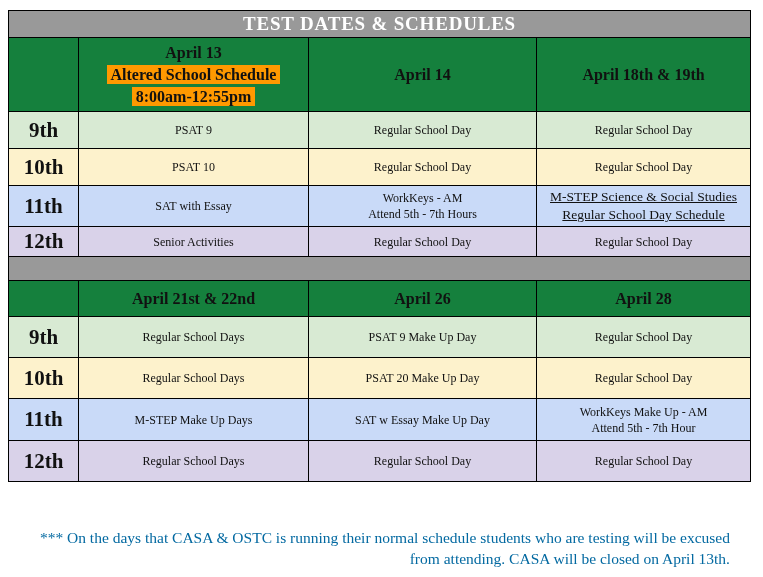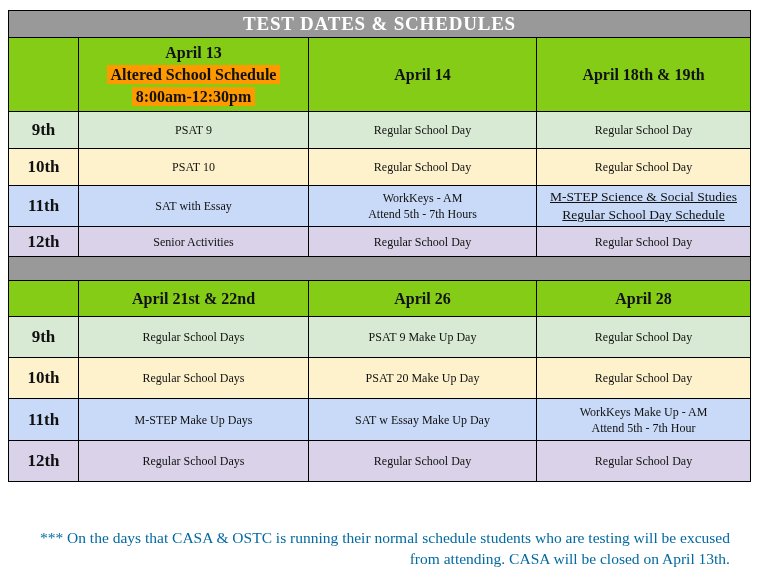--- a/index.html
+++ b/index.html
@@ -31,39 +31,39 @@
   tr.title-row td {
     background: var(--gray, #999);
     color: var(--title_text, #fff);
     font-weight: bold;
     font-size: 19px;
     letter-spacing: 0.8px;
     height: 24px;
     padding: 1px 12px;
   }
   tr.header-row td {
-    background: #84cc16;
+    background: #15803d;
     font-weight: bold;
     font-size: 16px;
   }
   tr.header-row-1 { height: 74px; }
   tr.header-row-2 { height: 36px; }
   .hline { line-height: 22px; }
   .hl {
     background: var(--orange, #ff9900);
     padding: 1px 4px;
   }
   tr.sep-row td {
     background: var(--gray, #999);
     height: 23px;
     padding: 0;
   }
   td.grade {
     font-weight: bold;
-    font-size: 17px;
+    font-size: 21px;
   }
   td.cell {
     font-size: 12px;
     white-space: pre-line;
     line-height: 1.35;
   }
   td.cell.small { font-size: 13.5px; text-decoration: underline; }
   tr.r-s1-9  { height: 37px; }
   tr.r-s1-10 { height: 37px; }
   tr.r-s1-11 { height: 40px; }
@@ -97,21 +97,21 @@
   <tbody>
       <tr class="title-row">
     <td colspan="4">TEST DATES &amp; SCHEDULES</td>
   </tr>
 
   <tr class="header-row header-row-1">
     <td></td>
     <td>
       <div class="hline">April 13</div>
       <div class="hline"><span class="hl">Altered School Schedule</span></div>
-      <div class="hline"><span class="hl">8:00am-12:30pm</span></div>
+      <div class="hline"><span class="hl">8:00am-12:55pm</span></div>
     </td>
     <td>April 14</td>
     <td>April 18th &amp; 19th</td>
   </tr>
 
   <tr class="r-s1-9" style="background-color: rgb(216, 234, 211);">
     <td class="grade">9th</td>
     <td class="cell">PSAT 9</td>
     <td class="cell">Regular School Day</td>
     <td class="cell">Regular School Day</td>

